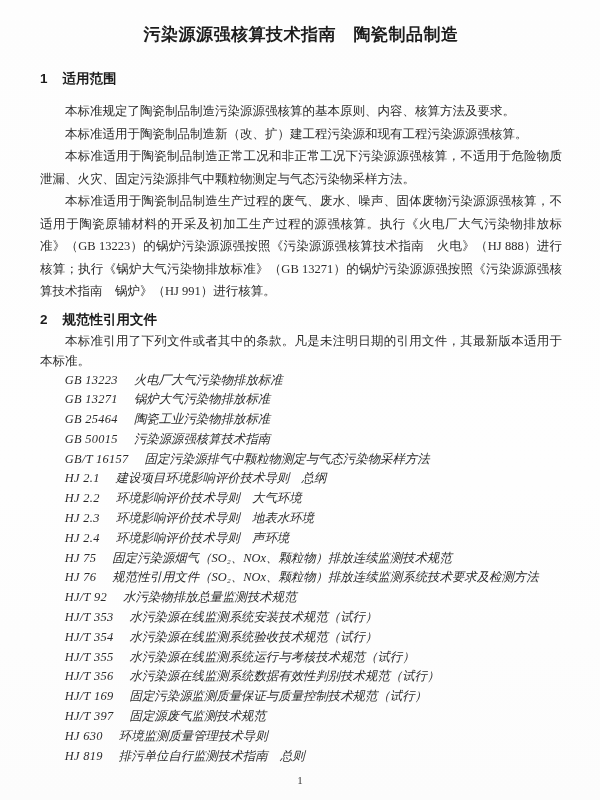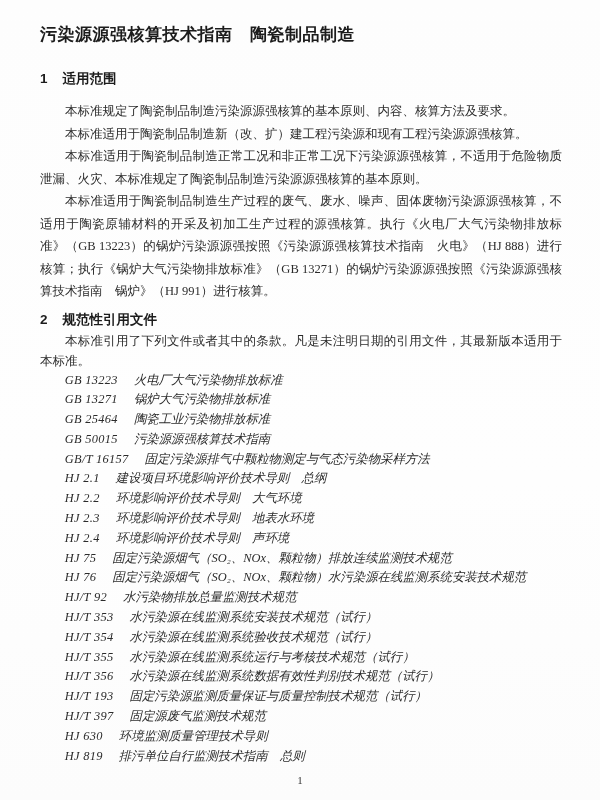--- a/index.html
+++ b/index.html
@@ -13,20 +13,21 @@
     height: 800px;
     box-sizing: border-box;
     background: linear-gradient(180deg, #fdfdfd 0%, #fefefe 60%, #fcfcfc 100%);
     color: #2e2e2e;
     font-family: "Liberation Serif", "DejaVu Serif", serif;
     overflow: hidden;
     padding: 16px 38px 0 40px;
   }
   .doc-title {
     margin: 6px 0 0 0;
+    text-align: center;
     font-family: "Liberation Sans", "DejaVu Sans", sans-serif;
     font-size: 17px;
     font-weight: 700;
     letter-spacing: 0.5px;
     color: #1c1c1c;
     line-height: 26px;
   }
   .sec-heading {
     display: flex;
     align-items: baseline;
@@ -90,21 +91,21 @@
     <span>1</span>
     <span>适用范围</span>
   </div>
 
   <div class="body-paras">
 
       <p class="para">本标准规定了陶瓷制品制造污染源源强核算的基本原则、内容、核算方法及要求。</p>
 
       <p class="para">本标准适用于陶瓷制品制造新（改、扩）建工程污染源和现有工程污染源源强核算。</p>
 
-      <p class="para">本标准适用于陶瓷制品制造正常工况和非正常工况下污染源源强核算，不适用于危险物质泄漏、火灾、本标准规定了陶瓷制品制造污染源源强核算的基本原则。</p>
+      <p class="para">本标准适用于陶瓷制品制造正常工况和非正常工况下污染源源强核算，不适用于危险物质泄漏、火灾、固定污染源排气中颗粒物测定与气态污染物采样方法。</p>
 
       <p class="para">本标准适用于陶瓷制品制造生产过程的废气、废水、噪声、固体废物污染源源强核算，不适用于陶瓷原辅材料的开采及初加工生产过程的源强核算。执行《火电厂大气污染物排放标准》（GB 13223）的锅炉污染源源强按照《污染源源强核算技术指南　火电》（HJ 888）进行核算；执行《锅炉大气污染物排放标准》（GB 13271）的锅炉污染源源强按照《污染源源强核算技术指南　锅炉》（HJ 991）进行核算。</p>
     </div>
 
   <div class="sec-heading second">
     <span>2</span>
     <span>规范性引用文件</span>
   </div>
 
   <p class="refs-intro">本标准引用了下列文件或者其中的条款。凡是未注明日期的引用文件，其最新版本适用于本标准。</p>
@@ -145,21 +146,21 @@
 
       <div class="ref-row">
         <span class="ref-code">HJ 2.4</span><span class="ref-title">环境影响评价技术导则　声环境</span>
       </div>
 
       <div class="ref-row">
         <span class="ref-code">HJ 75</span><span class="ref-title">固定污染源烟气（SO₂、NOx、颗粒物）排放连续监测技术规范</span>
       </div>
 
       <div class="ref-row">
-        <span class="ref-code">HJ 76</span><span class="ref-title">固定污染源烟气（SO₂、NOx、颗粒物）水污染源在线监测系统安装技术规范</span>
+        <span class="ref-code">HJ 76</span><span class="ref-title">规范性引用文件（SO₂、NOx、颗粒物）排放连续监测系统技术要求及检测方法</span>
       </div>
 
 
       <div class="ref-row">
         <span class="ref-code">HJ/T 92</span><span class="ref-title">水污染物排放总量监测技术规范</span>
       </div>
 
       <div class="ref-row">
         <span class="ref-code">HJ/T 353</span><span class="ref-title">水污染源在线监测系统安装技术规范（试行）</span>
       </div>
@@ -170,21 +171,21 @@
 
       <div class="ref-row">
         <span class="ref-code">HJ/T 355</span><span class="ref-title">水污染源在线监测系统运行与考核技术规范（试行）</span>
       </div>
 
       <div class="ref-row">
         <span class="ref-code">HJ/T 356</span><span class="ref-title">水污染源在线监测系统数据有效性判别技术规范（试行）</span>
       </div>
 
       <div class="ref-row">
-        <span class="ref-code">HJ/T 193</span><span class="ref-title">固定污染源监测质量保证与质量控制技术规范（试行）</span>
+        <span class="ref-code">HJ/T 169</span><span class="ref-title">固定污染源监测质量保证与质量控制技术规范（试行）</span>
       </div>
 
       <div class="ref-row">
         <span class="ref-code">HJ/T 397</span><span class="ref-title">固定源废气监测技术规范</span>
       </div>
 
       <div class="ref-row">
         <span class="ref-code">HJ 630</span><span class="ref-title">环境监测质量管理技术导则</span>
       </div>
 

